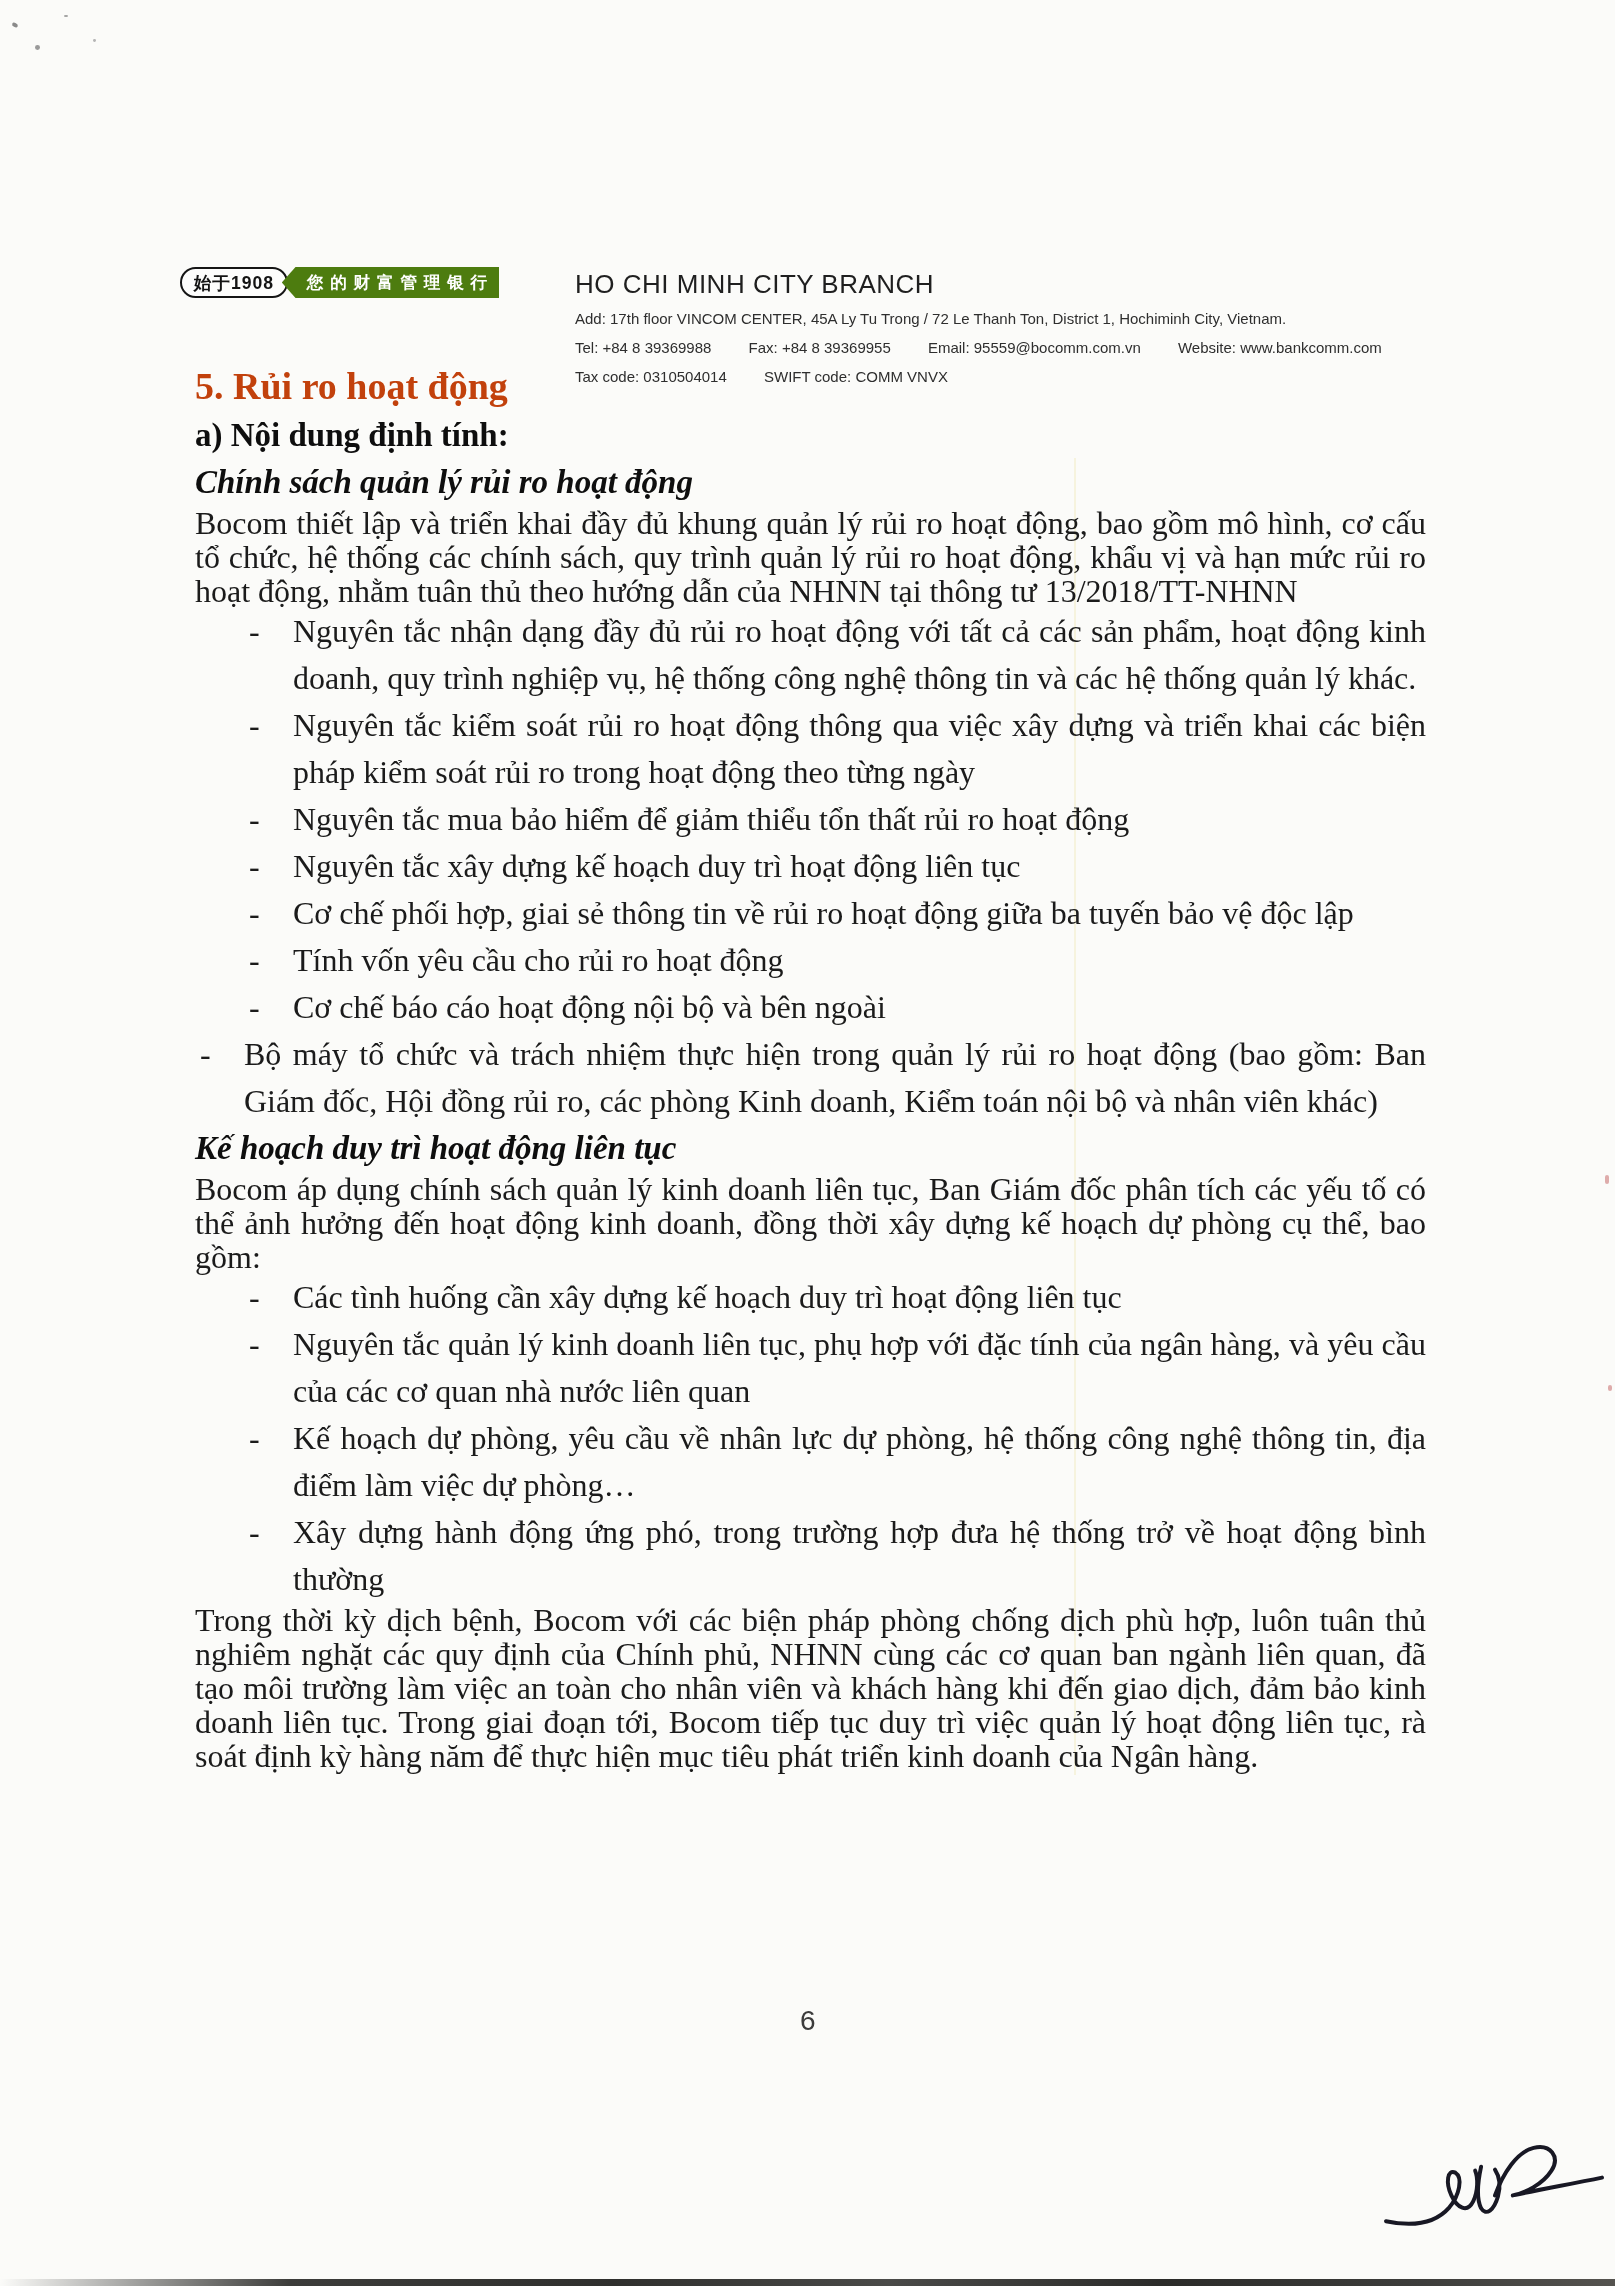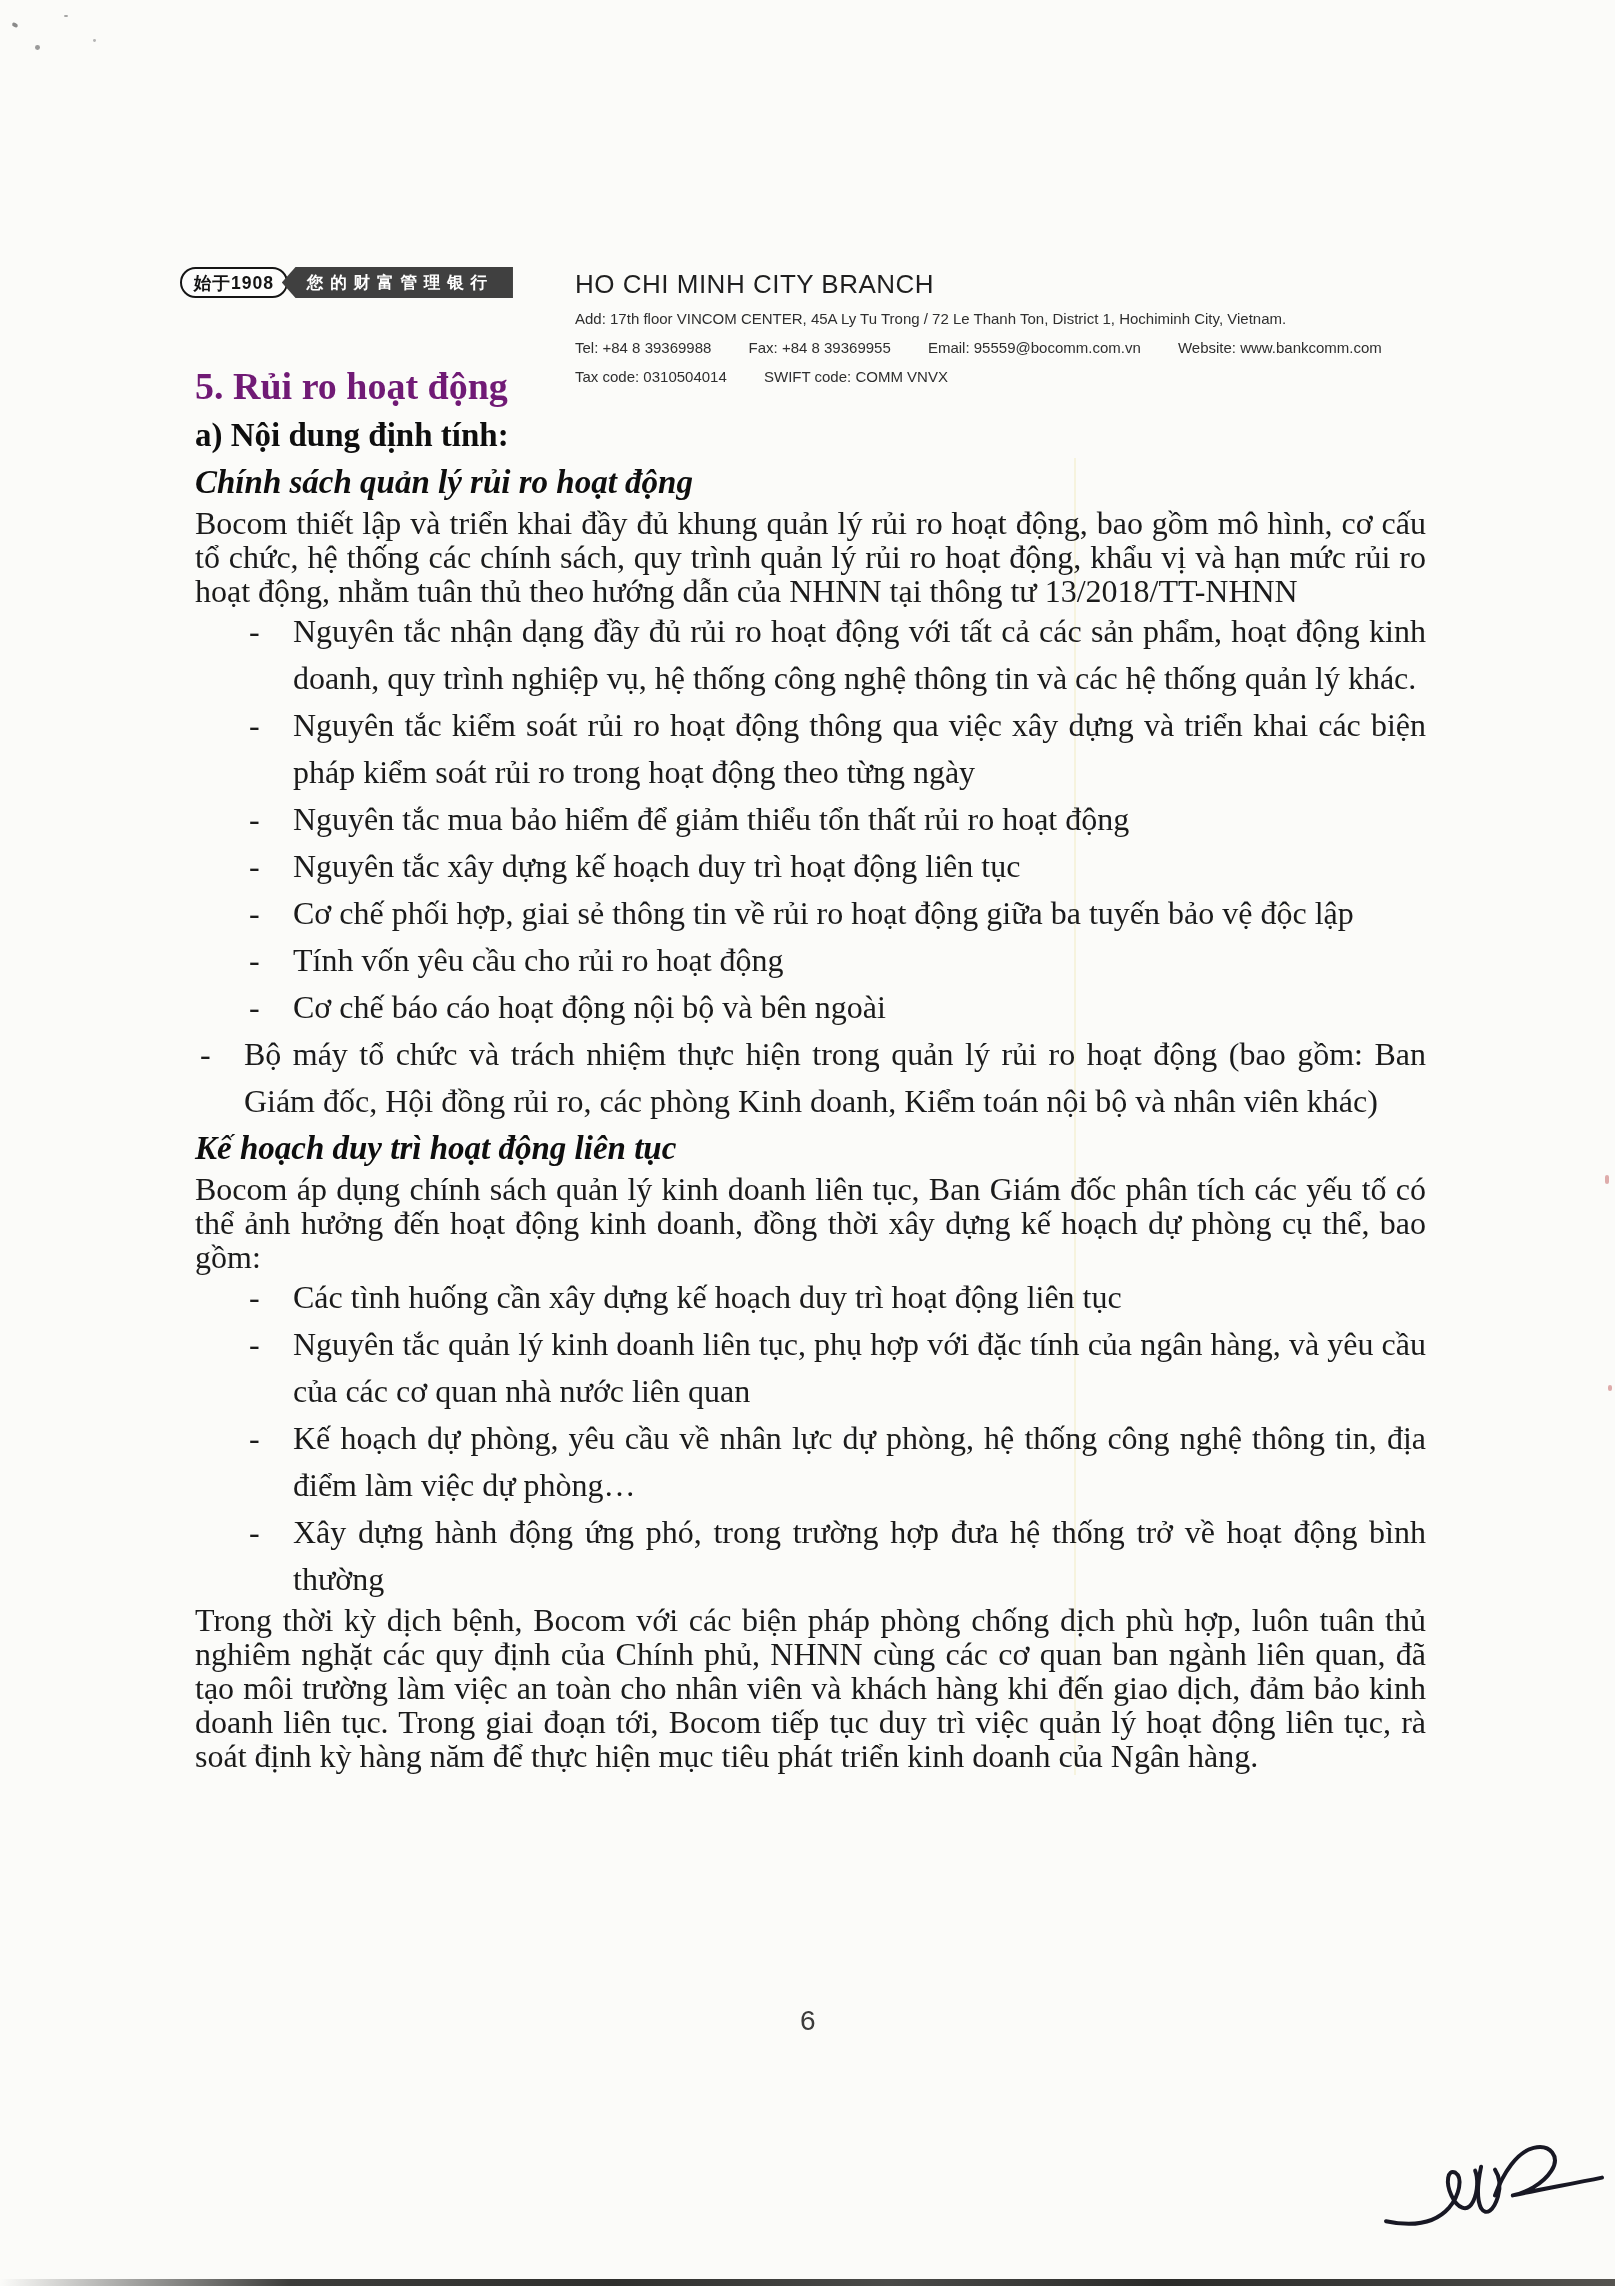--- a/index.html
+++ b/index.html
@@ -38,33 +38,33 @@
     font-size:14.6px;font-weight:bold;letter-spacing:1.2px;color:#151515;margin-top:2px;white-space:nowrap;
   }
   .banner-row{position:absolute;left:180px;top:267px;display:flex;align-items:stretch;height:31px;}
   .since-badge{
     border:2.9px solid #151515;border-radius:15.6px;background:#fdfdfc;
     padding:0 11.7px;display:flex;align-items:center;
     font-family:"Liberation Sans","DejaVu Sans",sans-serif;
     font-size:17.6px;font-weight:bold;color:#141414;letter-spacing:1px;white-space:nowrap;
   }
   .tagline-banner{
-    margin-left:-5.9px;background:#404040;color:#ffffff;
+    margin-left:-5.9px;background:#4d7c0f;color:#ffffff;
     clip-path:polygon(0 50%, 13.7px 0, 100% 0, 100% 100%, 13.7px 100%);
-    padding:0 19px 0 25px;display:flex;align-items:center;
+    padding:0 5px 0 25px;display:flex;align-items:center;
     font-size:16.6px;font-weight:bold;letter-spacing:6.8px;white-space:nowrap;
   }
   .branch-block{position:absolute;left:575px;top:269px;font-family:Liberation Sans, sans-serif;}
   .branch-title{font-size:26px;color:#1f1f1f;letter-spacing:0.5px;white-space:nowrap;}
   .branch-small{margin-top:8.8px;font-size:15px;color:#2e2e2e;line-height:20.5px;white-space:nowrap;}
   .branch-small .seg{margin-right:33px;}
   .branch-small .seg:last-child{margin-right:0;}
   
   .body-text{position:absolute;left:195px;top:361px;width:1231px;}
-  .h1{font-size:38px;font-weight:bold;line-height:51px;color:#701a75;}
+  .h1{font-size:38px;font-weight:bold;line-height:51px;color:#c2410c;}
   .h2{font-size:33px;font-weight:bold;line-height:47px;color:#0e0e0e;}
   .h3{font-size:33px;font-weight:bold;font-style:italic;line-height:47px;color:#0e0e0e;}
   .para{font-size:32px;line-height:34px;text-align:justify;}
   .list{margin:0;}
   .li{display:flex;font-size:32px;line-height:47px;}
   .li .dash{flex:0 0 44px;text-align:left;}
   .li .li-text{flex:1;text-align:justify;}
   .inner-list .li{margin-left:54px;}
   .outer-item{margin-left:4.9px;}
   

